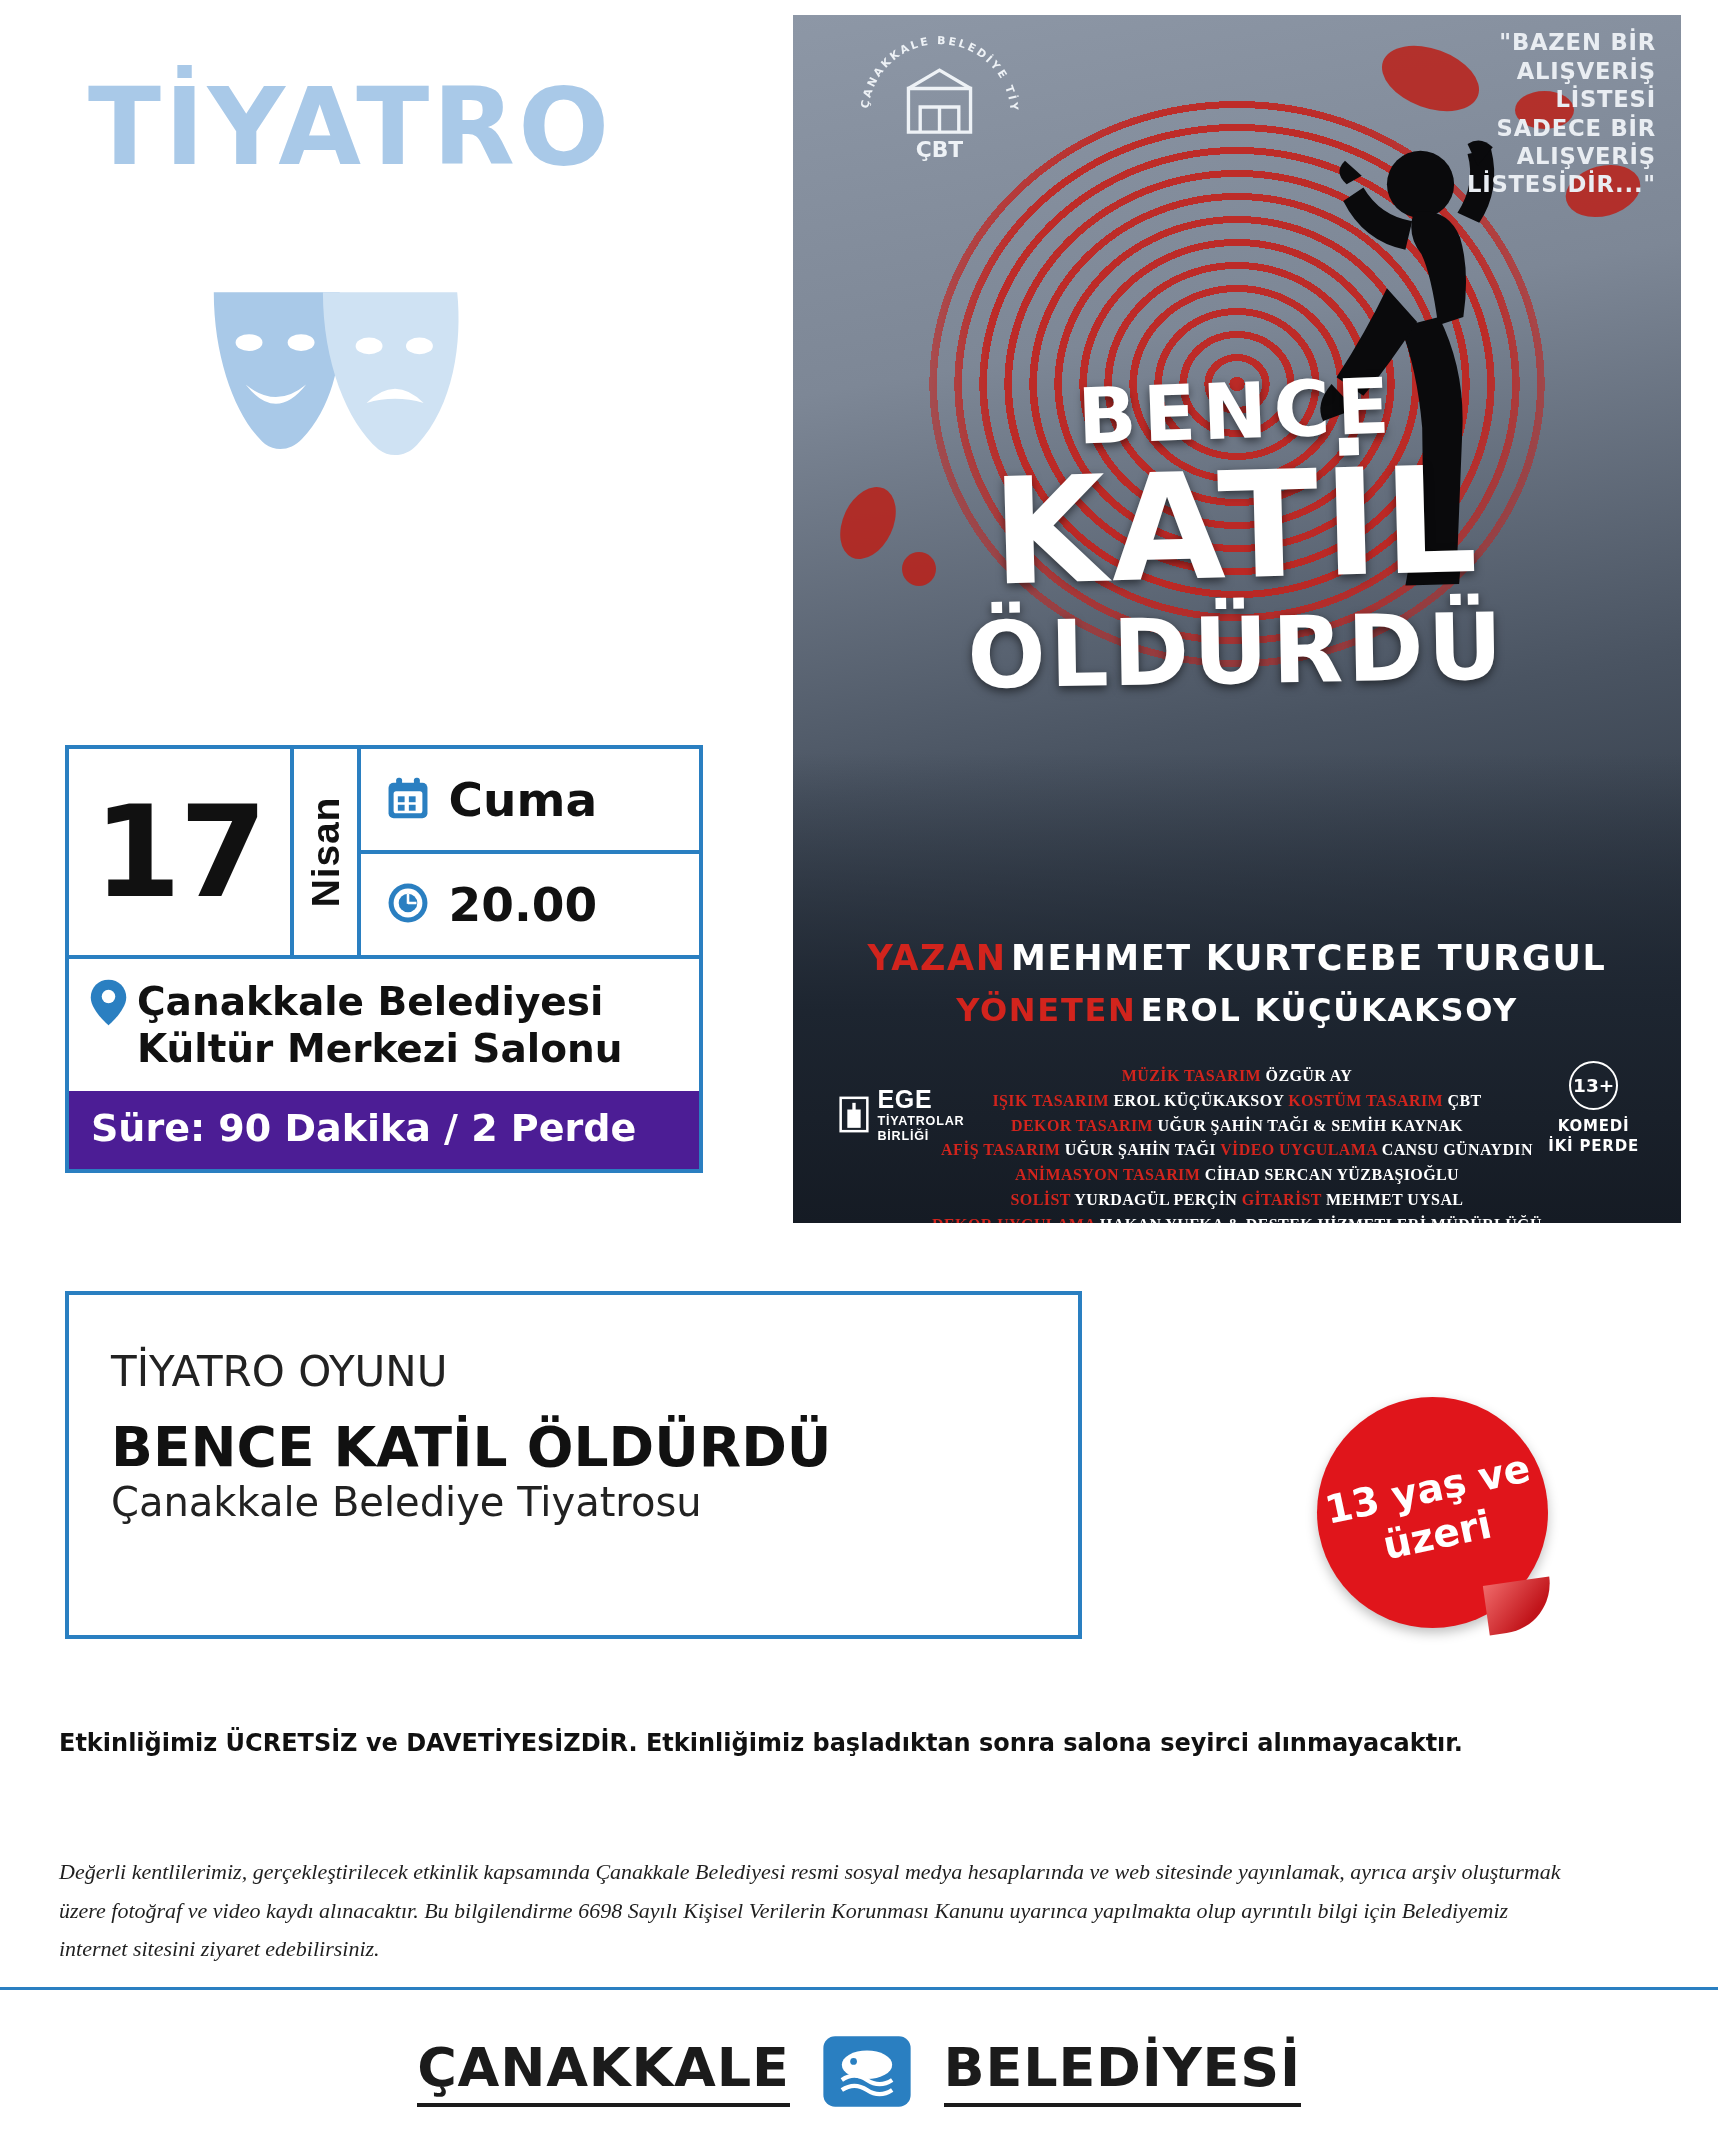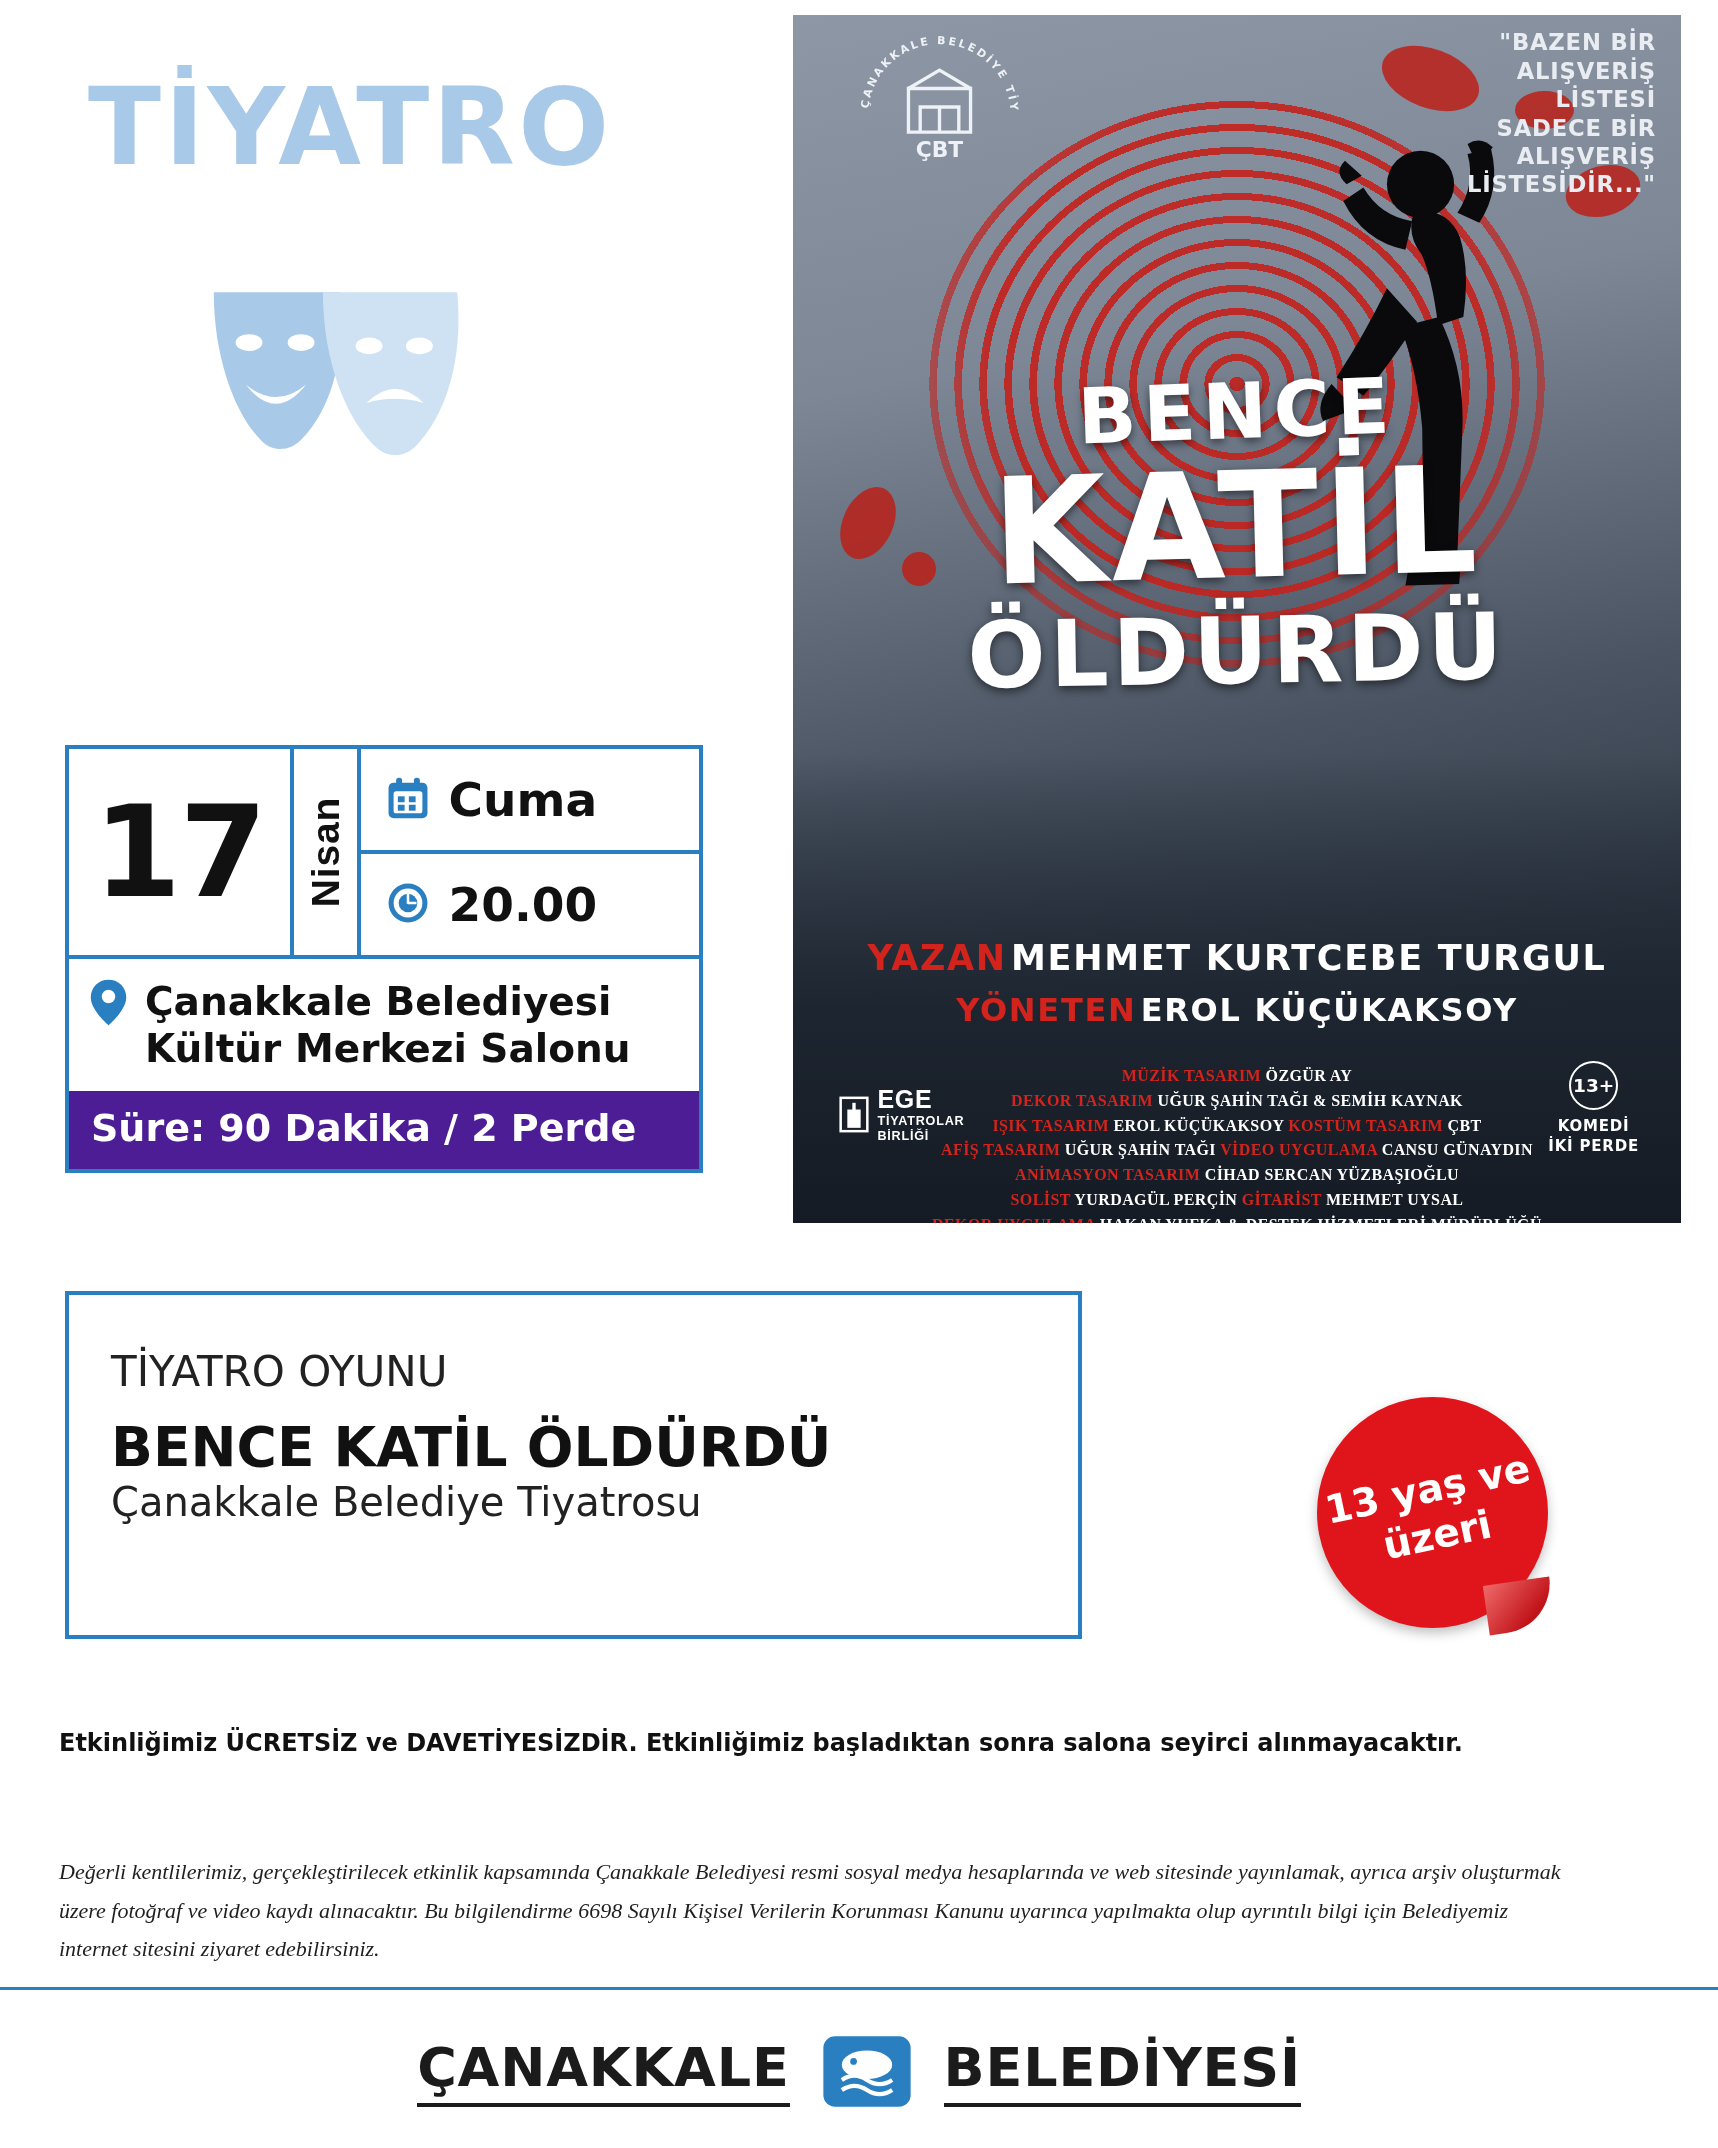--- a/index.html
+++ b/index.html
@@ -69,21 +69,21 @@
   }
   .dt-cell.top { border-bottom: 4.2px solid #2a7fc1; }
   .dt-text {
     font-size: 47px; font-weight: bold; color: #111;
     font-family: "DejaVu Sans", sans-serif;
   }
   .info-row-2 {
     border-top: 4.2px solid #2a7fc1;
     display: flex; align-items: flex-start;
     padding: 18.5px 17px 18.5px 20px;
-    gap: 17px;
+    gap: 9px;
     min-height: 126px;
   }
   .venue-text {
     font-size: 39px; font-weight: bold; color: #111;
     line-height: 1.22;
     font-family: "DejaVu Sans", sans-serif;
   }
   .info-row-3 {
     background: #4c1d95;
     color: #fff;
@@ -444,28 +444,28 @@
         <span class="cm-name">EROL KÜÇÜKAKSOY</span>
       </div>
     </div>
 
     <div class="credits-small">
       <div>
         <span class="cs-label">MÜZİK TASARIM</span>
         <span class="cs-name">ÖZGÜR AY</span>
       </div>
       <div>
-        <span class="cs-label">DEKOR TASARIM</span>
-        <span class="cs-name">UĞUR ŞAHİN TAĞI &amp; SEMİH KAYNAK</span>
-      </div>
-      <div>
         <span class="cs-label">IŞIK TASARIM</span>
         <span class="cs-name">EROL KÜÇÜKAKSOY</span>
         <span class="cs-label">KOSTÜM TASARIM</span>
         <span class="cs-name">ÇBT</span>
+      </div>
+      <div>
+        <span class="cs-label">DEKOR TASARIM</span>
+        <span class="cs-name">UĞUR ŞAHİN TAĞI &amp; SEMİH KAYNAK</span>
       </div>
       <div>
         <span class="cs-label">AFİŞ TASARIM</span>
         <span class="cs-name">UĞUR ŞAHİN TAĞI</span>
         <span class="cs-label">VİDEO UYGULAMA</span>
         <span class="cs-name">CANSU GÜNAYDIN</span>
       </div>
       <div>
         <span class="cs-label">ANİMASYON TASARIM</span>
         <span class="cs-name">CİHAD SERCAN YÜZBAŞIOĞLU</span>

